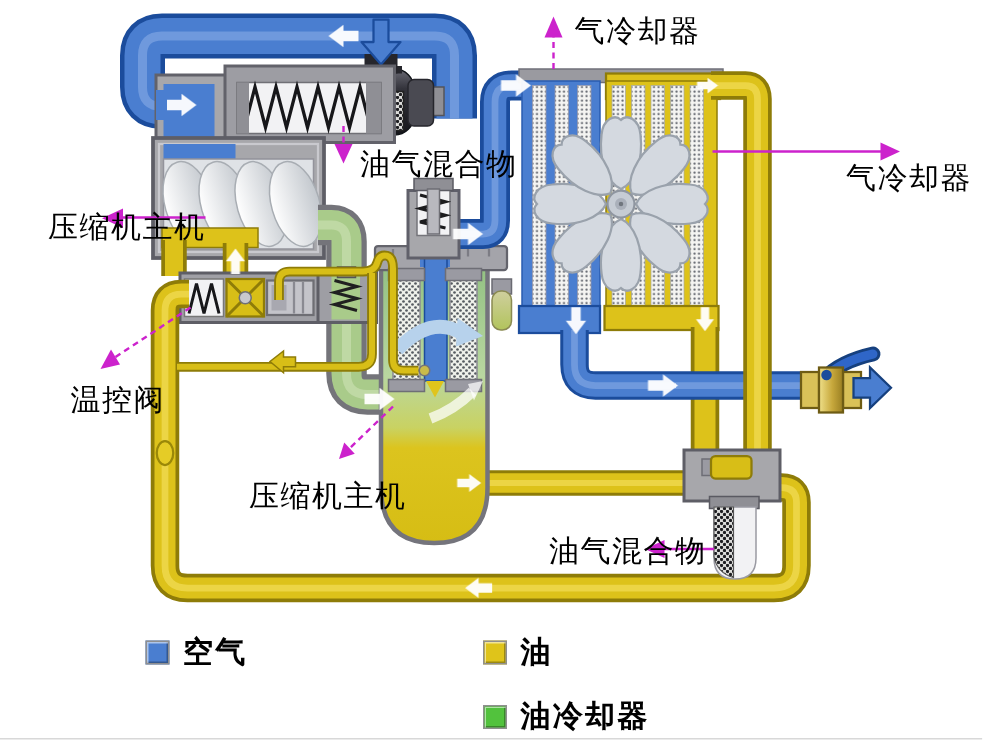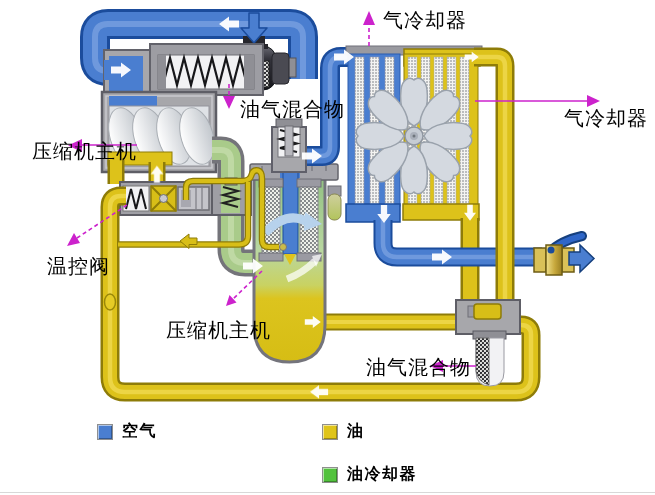--- a/index.html
+++ b/index.html
@@ -3,21 +3,21 @@
 <meta charset="utf-8">
 <style>
   html,body{margin:0;padding:0;background:#fff;}
   .stage{position:relative;width:655px;height:495px;background:#ffffff;overflow:hidden;
          font-family:"DejaVu Sans","Liberation Sans",sans-serif;}
   svg{position:absolute;left:0;top:0;}
   .lbl{position:absolute;font-weight:normal;font-size:20px;color:#000;letter-spacing:1px;white-space:nowrap;line-height:1.1;}
   .leg-item{position:absolute;display:flex;align-items:center;}
   .leg-sq{width:14px;height:14px;border:1px solid #8f8f8f;margin-right:9px;
           box-shadow:inset 1px 1px 0 rgba(255,255,255,.55), inset -1px -1px 0 rgba(0,0,0,.3);}
-  .leg-tx{font-weight:bold;font-size:16px;color:#000;letter-spacing:1.5px;white-space:nowrap;}
+  .leg-tx{font-weight:bold;font-size:20px;color:#000;letter-spacing:1.5px;white-space:nowrap;}
   .baseline{position:absolute;left:0;top:492px;width:655px;height:1px;background:#d8d8d8;}
 </style>
 </head>
 <body>
 
 <div class="stage">
 
 <svg width="655" height="495" viewBox="0 0 655 495">
 <defs>
   <path id="barrow" d="M-9,-3.5 H1 V-7.5 L11,0 L1,7.5 V3.5 H-9 Z"></path>

